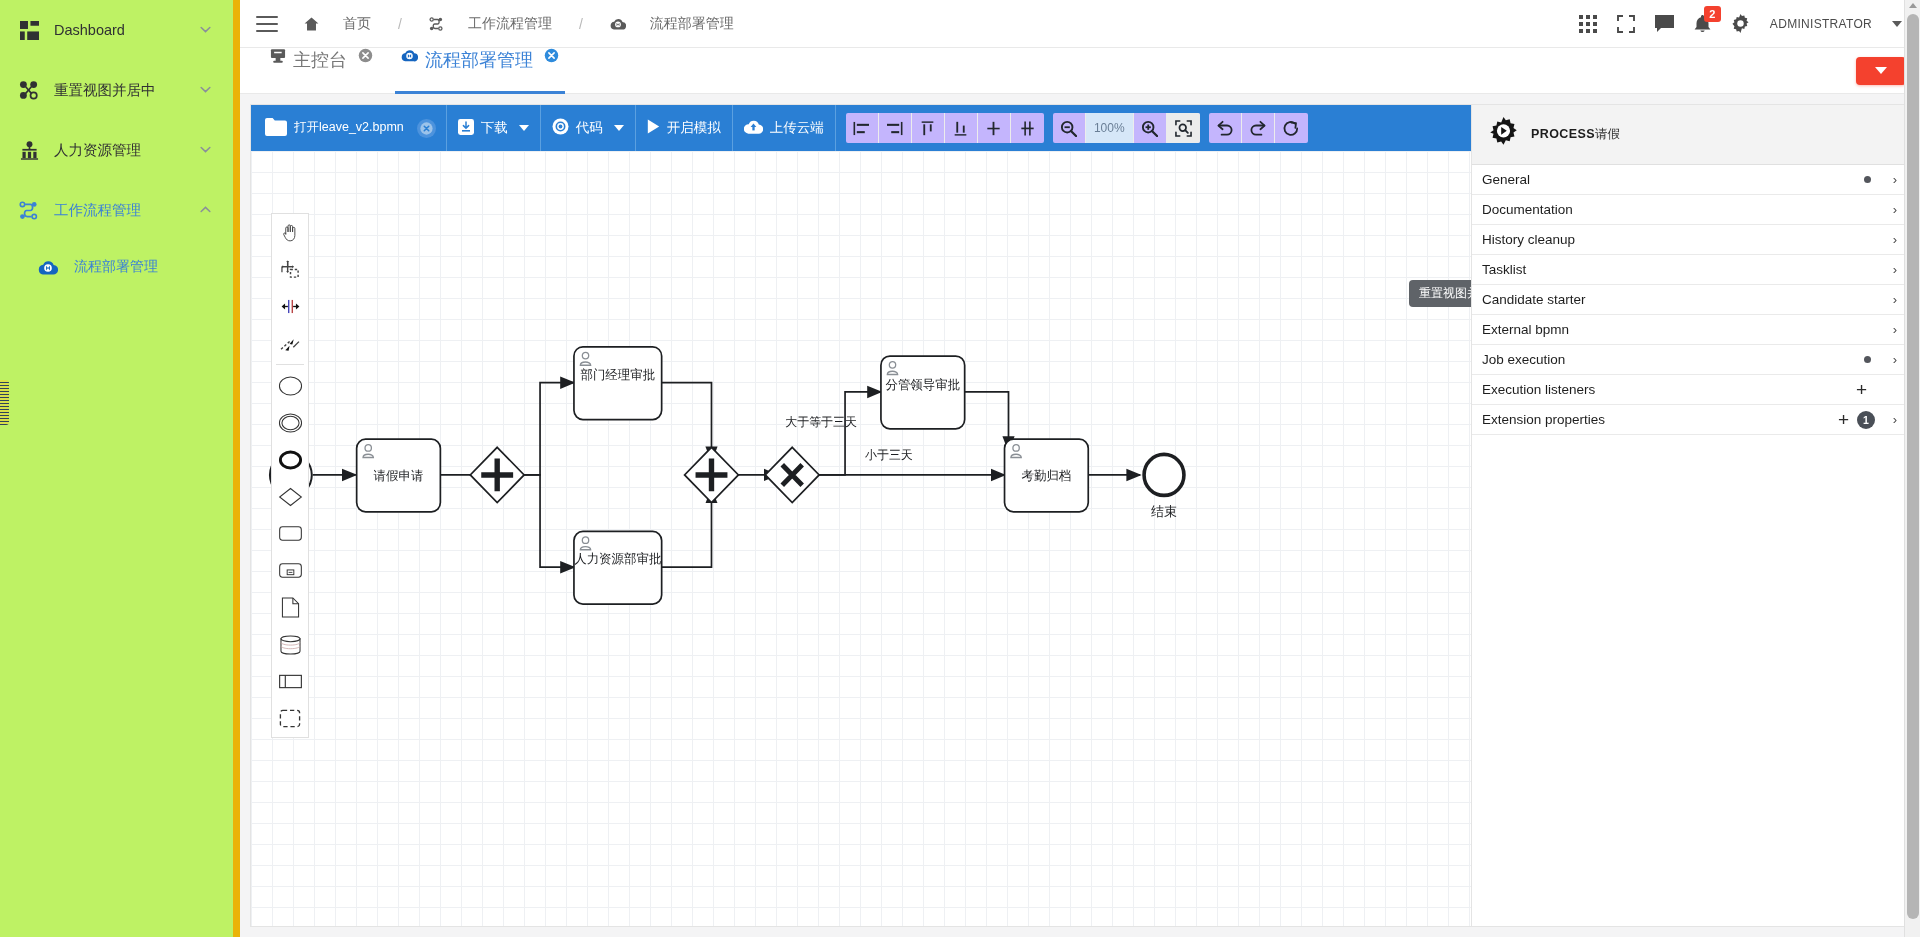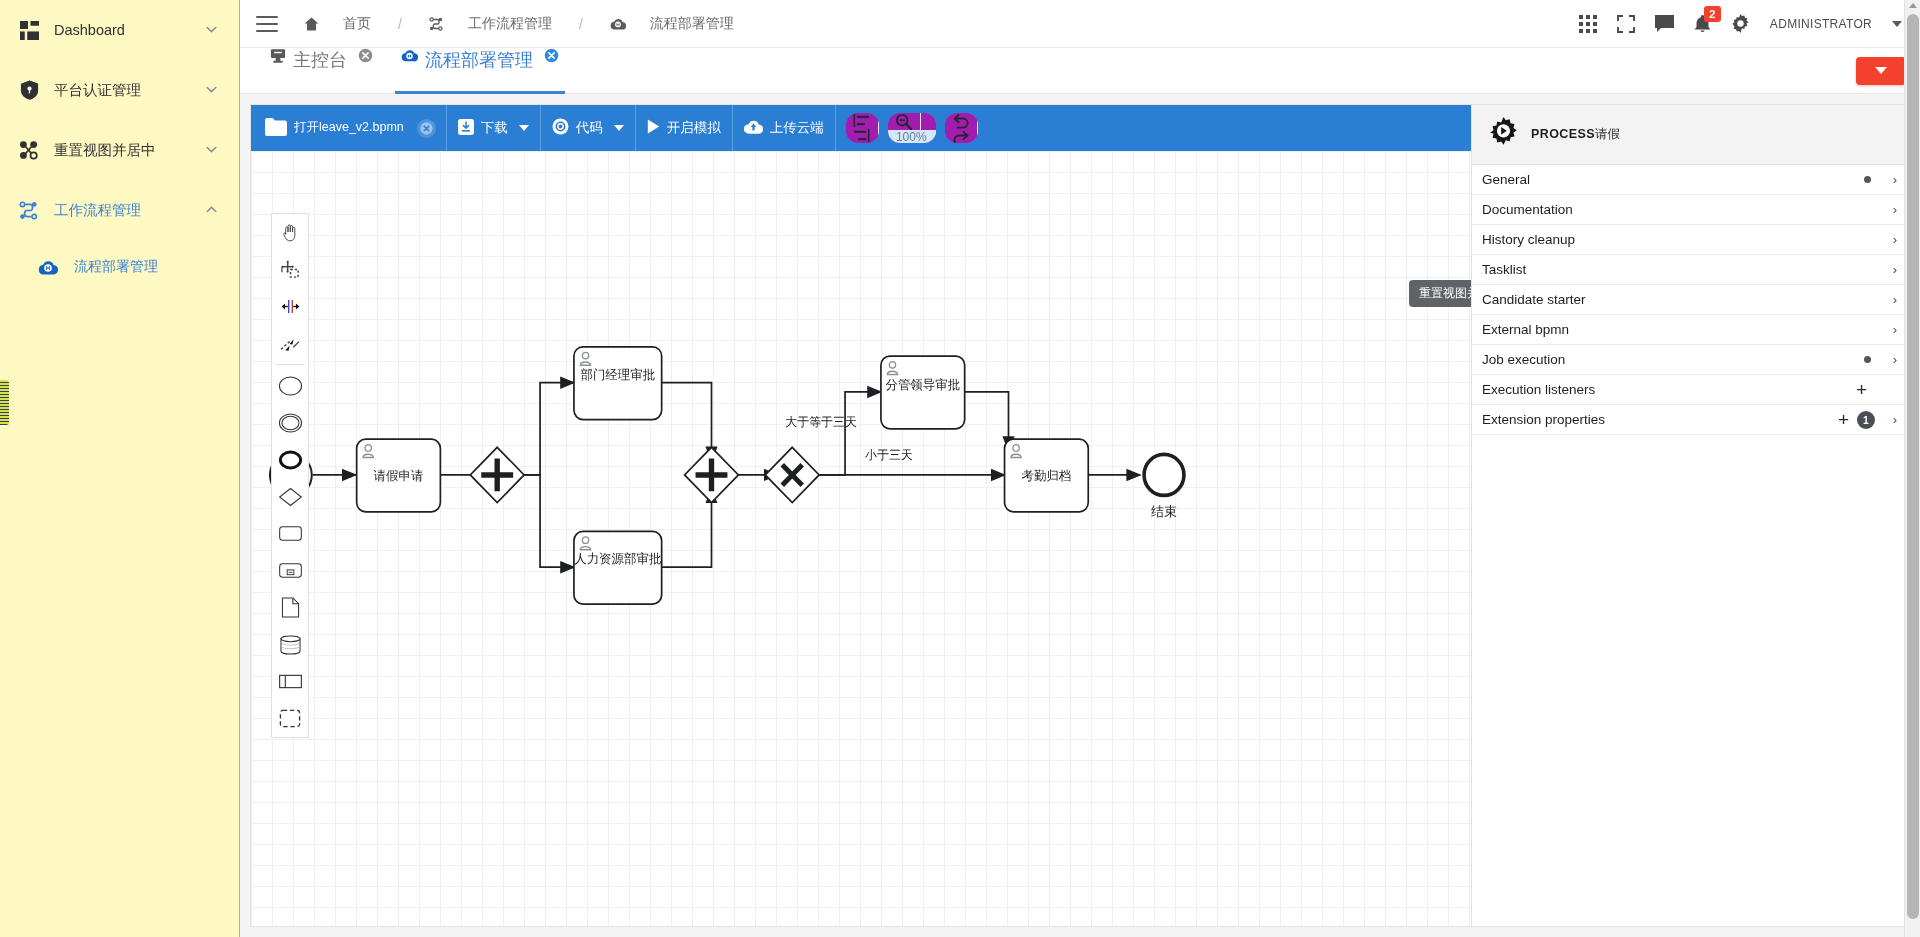--- a/index.html
+++ b/index.html
@@ -6,22 +6,22 @@
   html, body {
     width: 1920px; height: 937px;
     font-family: "Liberation Sans", "DejaVu Sans", sans-serif;
     background: #ffffff;
     overflow: hidden;
   }
   .app { position: relative; width: 1920px; height: 937px; display: flex; }
 
   
   .sidebar {
-    width: 240px; height: 937px; background: #fef9c3;
-    border-right: 1px solid #eab308; flex: 0 0 240px;
+    width: 240px; height: 937px; background: #bef264;
+    border-right: 7px solid #eab308; flex: 0 0 240px;
     position: relative; z-index: 5;
   }
   .side-item {
     display: flex; align-items: center; height: 60px;
     padding: 0 18px 0 14px; cursor: pointer; position: relative;
   }
   .side-item .sicon {
     width: 30px; flex: 0 0 30px; display: flex; align-items: center; justify-content: center;
     color: #303133;
   }
@@ -105,21 +105,21 @@
   .bt-btn {
     display: flex; align-items: center; padding: 0 11px; color: #fff; cursor: pointer; gap: 7px;
     font-size: 13.5px; white-space: nowrap;
   }
   .bt-open { padding-left: 14px; padding-right: 10px; }
   .bt-open .of-txt { display: flex; flex-direction: row; line-height: 1.22; font-size: 12.5px; }
   .bt-clear { width: 19px; height: 19px; border-radius: 50%; background: #4d93dd; display:flex;align-items:center;justify-content:center; margin-left: 6px; cursor:pointer; }
   .bt-caret { width:0;height:0;border-left:5px solid transparent;border-right:5px solid transparent;border-top:6px solid #fff; margin-left: 4px; }
 
   .bt-tools { display: flex; align-items: center; padding: 0 0 0 10px; gap: 0; }
-  .tool-pack { display: flex; background: #a21caf; border-radius: 12px; overflow: hidden; margin-right: 9px; height: 30px; align-items: stretch; flex-direction: column; }
+  .tool-pack { display: flex; background: #c4b5fd; border-radius: 2px; overflow: hidden; margin-right: 9px; height: 30px; align-items: stretch; }
   .tb-cell {
     width: 33px; display: flex; align-items: center; justify-content: center; cursor: pointer;
     border-right: 1px solid #ececec; color: #22272e;
   }
   .tb-cell:last-child { border-right: none; }
   .tb-cell.zoomval { width: 48px; background: #d6e7f8; color: #6a7f96; font-size: 12px; }
   .tb-cell.pressed { background: #ececec; }
 
   .tooltip {
     position: absolute; left: 1158px; top: 175px; background: #5f6368; color: #fff;
@@ -194,56 +194,59 @@
           </svg>
       </span>
       <span class="slabel">Dashboard</span>
       <span class="chev">
         <svg width="13" height="13" viewBox="0 0 12 12">
             <path d="M2 4.2 L6 8 L10 4.2" stroke="#8a9099" stroke-width="1.4" fill="none" stroke-linecap="round"></path>
           </svg>
       </span>
     </div>
 
-    <div class="side-item">
-      <span class="sicon">
-        <svg width="19" height="20" viewBox="0 0 20 21">
-            <path d="M10 0.6 L19 4 V11 C19 16 14.6 19.6 10 20.6 C5.4 19.6 1 16 1 11 V4 Z" fill="#303133"></path>
-            <path d="M10 0.6 L19 4 V11 C19 16 14.6 19.6 10 20.6 Z" fill="#303133"></path>
-            <circle cx="10" cy="9" r="2.2" fill="#fff"></circle>
-            <rect x="9.3" y="9" width="1.4" height="5" fill="#fff"></rect>
-          </svg>
-      </span>
-      <span class="slabel">平台认证管理</span>
-      <span class="chev">
-        <svg width="13" height="13" viewBox="0 0 12 12">
-            <path d="M2 4.2 L6 8 L10 4.2" stroke="#8a9099" stroke-width="1.4" fill="none" stroke-linecap="round"></path>
-          </svg>
-      </span>
-    </div>
 
     <div class="side-item">
       <span class="sicon">
         <svg width="20" height="19" viewBox="0 0 21 20">
             <circle cx="4.6" cy="3.8" r="3.6" fill="#303133"></circle>
             <circle cx="15.4" cy="3.8" r="3.6" fill="#303133"></circle>
             <circle cx="4.6" cy="15.2" r="3.6" fill="#303133"></circle>
             <circle cx="15.4" cy="15.2" r="3.3" fill="none" stroke="#303133" stroke-width="1.8"></circle>
             <path d="M7 6 L13 13" stroke="#303133" stroke-width="1.7"></path>
             <path d="M13 6 L7 13" stroke="#303133" stroke-width="1.7"></path>
           </svg>
       </span>
       <span class="slabel">重置视图并居中</span>
       <span class="chev">
         <svg width="13" height="13" viewBox="0 0 12 12">
             <path d="M2 4.2 L6 8 L10 4.2" stroke="#8a9099" stroke-width="1.4" fill="none" stroke-linecap="round"></path>
           </svg>
       </span>
     </div>
 
+    <div class="side-item">
+      <span class="sicon">
+        <svg width="19" height="19" viewBox="0 0 20 20">
+            <circle cx="10" cy="3.3" r="3.1" fill="#303133"></circle>
+            <rect x="2.5" y="8.3" width="15" height="1.8" fill="#303133"></rect>
+            <rect x="9.1" y="6.2" width="1.8" height="2.6" fill="#303133"></rect>
+            <rect x="2.6" y="11.4" width="3.4" height="6.6" fill="#303133"></rect>
+            <rect x="8.3" y="11.4" width="3.4" height="6.6" fill="#303133"></rect>
+            <rect x="14" y="11.4" width="3.4" height="6.6" fill="#303133"></rect>
+            <rect x="1" y="18.2" width="18" height="1.5" fill="#303133"></rect>
+          </svg>
+      </span>
+      <span class="slabel">人力资源管理</span>
+      <span class="chev">
+        <svg width="13" height="13" viewBox="0 0 12 12">
+            <path d="M2 4.2 L6 8 L10 4.2" stroke="#8a9099" stroke-width="1.4" fill="none" stroke-linecap="round"></path>
+          </svg>
+      </span>
+    </div>
 
     <div class="side-item active">
       <span class="sicon">
         <svg width="20" height="19" viewBox="0 0 21 20">
             <circle cx="16" cy="3.6" r="2.5" fill="#3b82d6"></circle>
             <circle cx="3.6" cy="16.4" r="2.5" fill="#3b82d6"></circle>
             <circle cx="16" cy="16.4" r="2.3" fill="none" stroke="#3b82d6" stroke-width="1.7"></circle>
             <circle cx="3.6" cy="3.6" r="2.3" fill="none" stroke="#3b82d6" stroke-width="1.7"></circle>
             <path d="M6.4 3.6 H12 C15 3.6 15 10 12 10 H8 C5 10 5 16.4 8.6 16.4 H13.2" stroke="#3b82d6" stroke-width="1.8" fill="none"></path>
           </svg>

